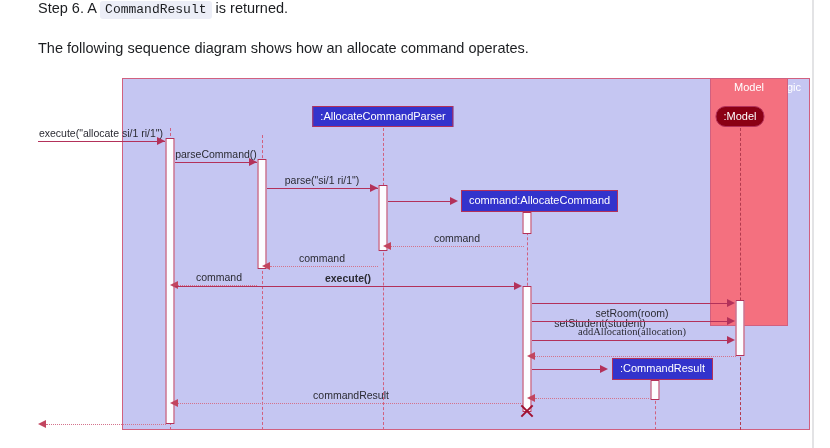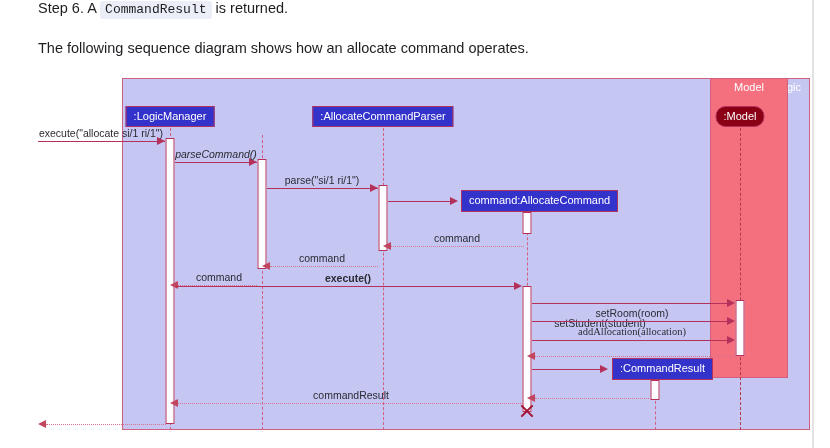--- a/index.html
+++ b/index.html
@@ -65,21 +65,21 @@
     top: 0;
     width: 688px;
     height: 352px;
     background: #c5c6f2;
     border: 1.5px solid #d1607f;
   }
   .partition-model {
     left: 710px;
     top: 0;
     width: 78px;
-    height: 300px;
+    height: 248px;
     background: #f4707f;
     border: 1.5px solid #d1607f;
   }
   .partition-label {
     position: absolute;
     top: 2px;
     font-size: 11px;
     color: #ffffff;
     font-family: "Liberation Sans", sans-serif;
   }
@@ -216,23 +216,20 @@
     <span class="partition-label">Model</span>
   </div>
 
   <div class="lifeline" style="left:170px; top:50px; height:302px;"></div>
   <div class="lifeline" style="left:262px; top:57px; height:295px;"></div>
   <div class="lifeline" style="left:383px; top:50px; height:302px;"></div>
   <div class="lifeline" style="left:527px; top:134px; height:200px;"></div>
   <div class="lifeline" style="left:655px; top:302px; height:50px;"></div>
   <div class="lifeline model-line" style="left:740px; top:50px; height:302px;"></div>
 
-  <div class="participant" style="left:170px; top:28px;">
-    <span>:LogicManager</span>
-  </div>
 
 
   <div class="participant" style="left:383px; top:28px;">
     <span>:AllocateCommandParser</span>
   </div>
 
   <div class="participant model-box" style="left:740px; top:28px;border-radius:10px;">
     <span>:Model</span>
   </div>
 
@@ -251,21 +248,21 @@
   <div class="activation" style="left:527px; top:208px; height:126px;"></div>
   <div class="activation" style="left:655px; top:302px; height:20px;"></div>
   <div class="activation" style="left:740px; top:222px; height:56px;"></div>
 
   <div class="msg-line" style="left:38px; top:63px; width:127px;"></div>
   <div class="arrowhead right" style="left:157px; top:58.5px;"></div>
   <div class="msg-label" style="left:101px; top:49px;">execute("allocate si/1 ri/1")</div>
 
   <div class="msg-line" style="left:175px; top:84px; width:82px;"></div>
   <div class="arrowhead right" style="left:249px; top:79.5px;"></div>
-  <div class="msg-label" style="left:216px; top:70px;font-style:italic;">parseCommand()</div>
+  <div class="msg-label" style="left:216px; top:70px;">parseCommand()</div>
 
   <div class="msg-line" style="left:267px; top:110px; width:111px;"></div>
   <div class="arrowhead right" style="left:370px; top:105.5px;"></div>
   <div class="msg-label" style="left:322px; top:96px;">parse("si/1 ri/1")</div>
 
   <div class="msg-line" style="left:388px; top:123px; width:66px;"></div>
   <div class="arrowhead right" style="left:450px; top:118.5px;"></div>
 
   <div class="msg-line dotted" style="left:391px; top:168px; width:133px;"></div>
   <div class="arrowhead left dotted-head" style="left:383px; top:163.5px;"></div>

